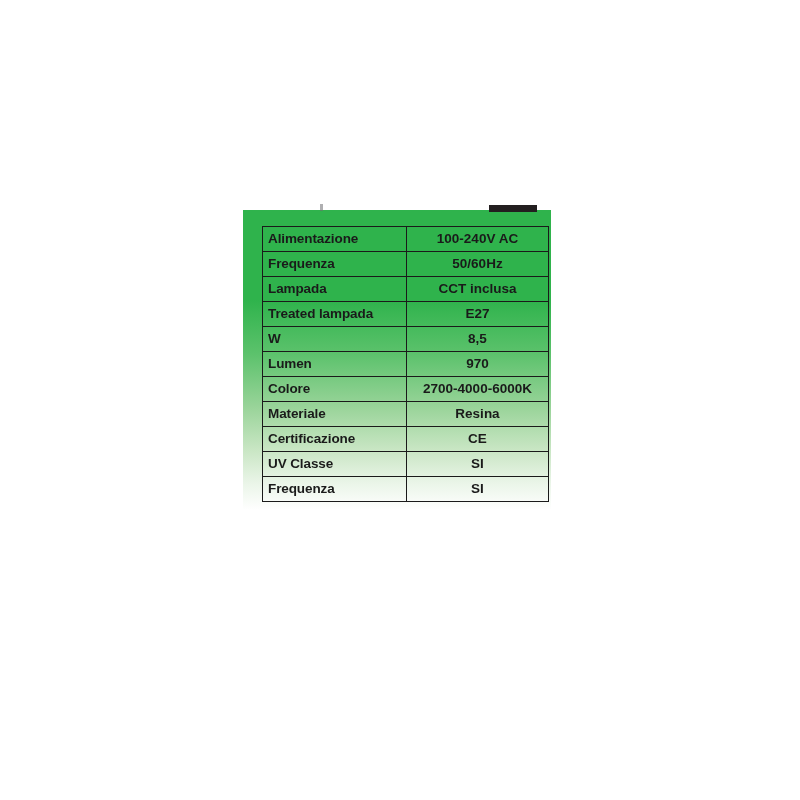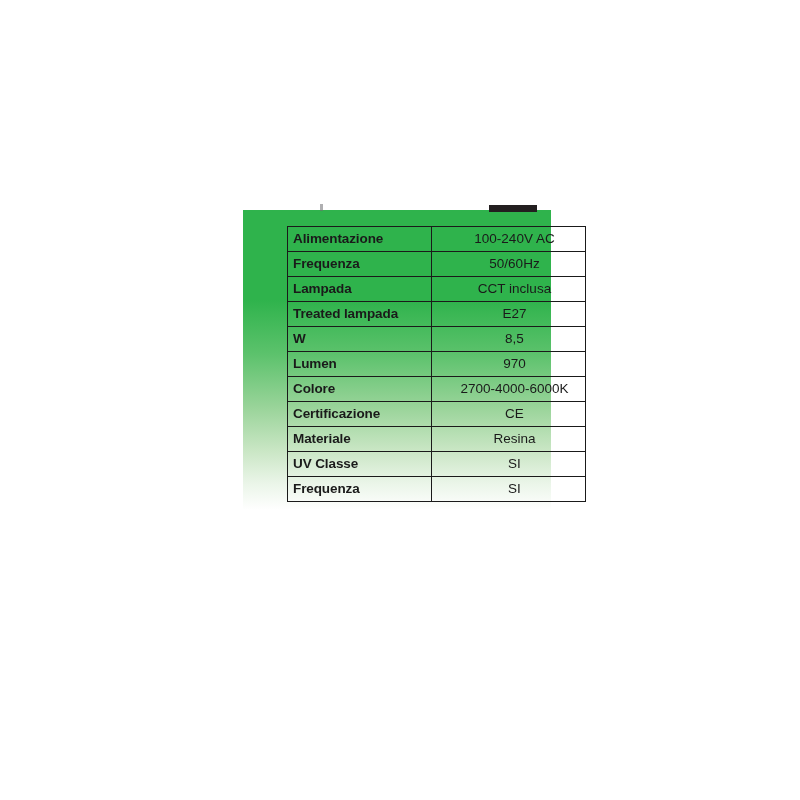--- a/index.html
+++ b/index.html
@@ -54,43 +54,42 @@
   }
 
   
   #spec-table {
     position: absolute;
     left: 262px;
     top: 226px;
     width: 279px;
     border-collapse: collapse;
     table-layout: fixed;
-    margin-left: 25px;
   }
   #spec-table td {
     border: 1px solid #1a1a1a;
     padding: 0 0 0 5px;
     height: 24px;
     line-height: 1.05;
     color: #1a1a1a;
     font-size: 13.5px;
     white-space: nowrap;
     overflow: hidden;
   }
   #spec-table td.spec-label {
     width: 138px;
     font-weight: bold;
     letter-spacing: -0.1px;
     text-align: left;
   }
   #spec-table td.spec-value {
     width: 141px;
-    font-weight: normal;
+    font-weight: bold;
     text-align: center;
-    padding-left: 12px;
+    padding-left: 0;
   }
   
   #spec-table tr.row-tall td { height: 34px; }
 
   
   .class-ii-symbol {
     display: inline-block;
     width: 22px;
     height: 18px;
     border: 1.6px solid #1a1a1a;
@@ -138,26 +137,26 @@
       </tr>
       <tr>
         <td class="spec-label">Lumen</td>
         <td class="spec-value">970</td>
       </tr>
       <tr>
         <td class="spec-label">Colore</td>
         <td class="spec-value">2700-4000-6000K</td>
       </tr>
       <tr>
+        <td class="spec-label">Materiale</td>
+        <td class="spec-value">Resina</td>
+      </tr>
+      <tr>
         <td class="spec-label">Certificazione</td>
         <td class="spec-value">CE</td>
-      </tr>
-      <tr>
-        <td class="spec-label">Materiale</td>
-        <td class="spec-value">Resina</td>
       </tr>
       <tr>
         <td class="spec-label">UV Classe</td>
         <td class="spec-value">SI</td>
       </tr>
       <tr>
         <td class="spec-label">Frequenza</td>
         <td class="spec-value">SI</td>
       </tr>
     </tbody>

